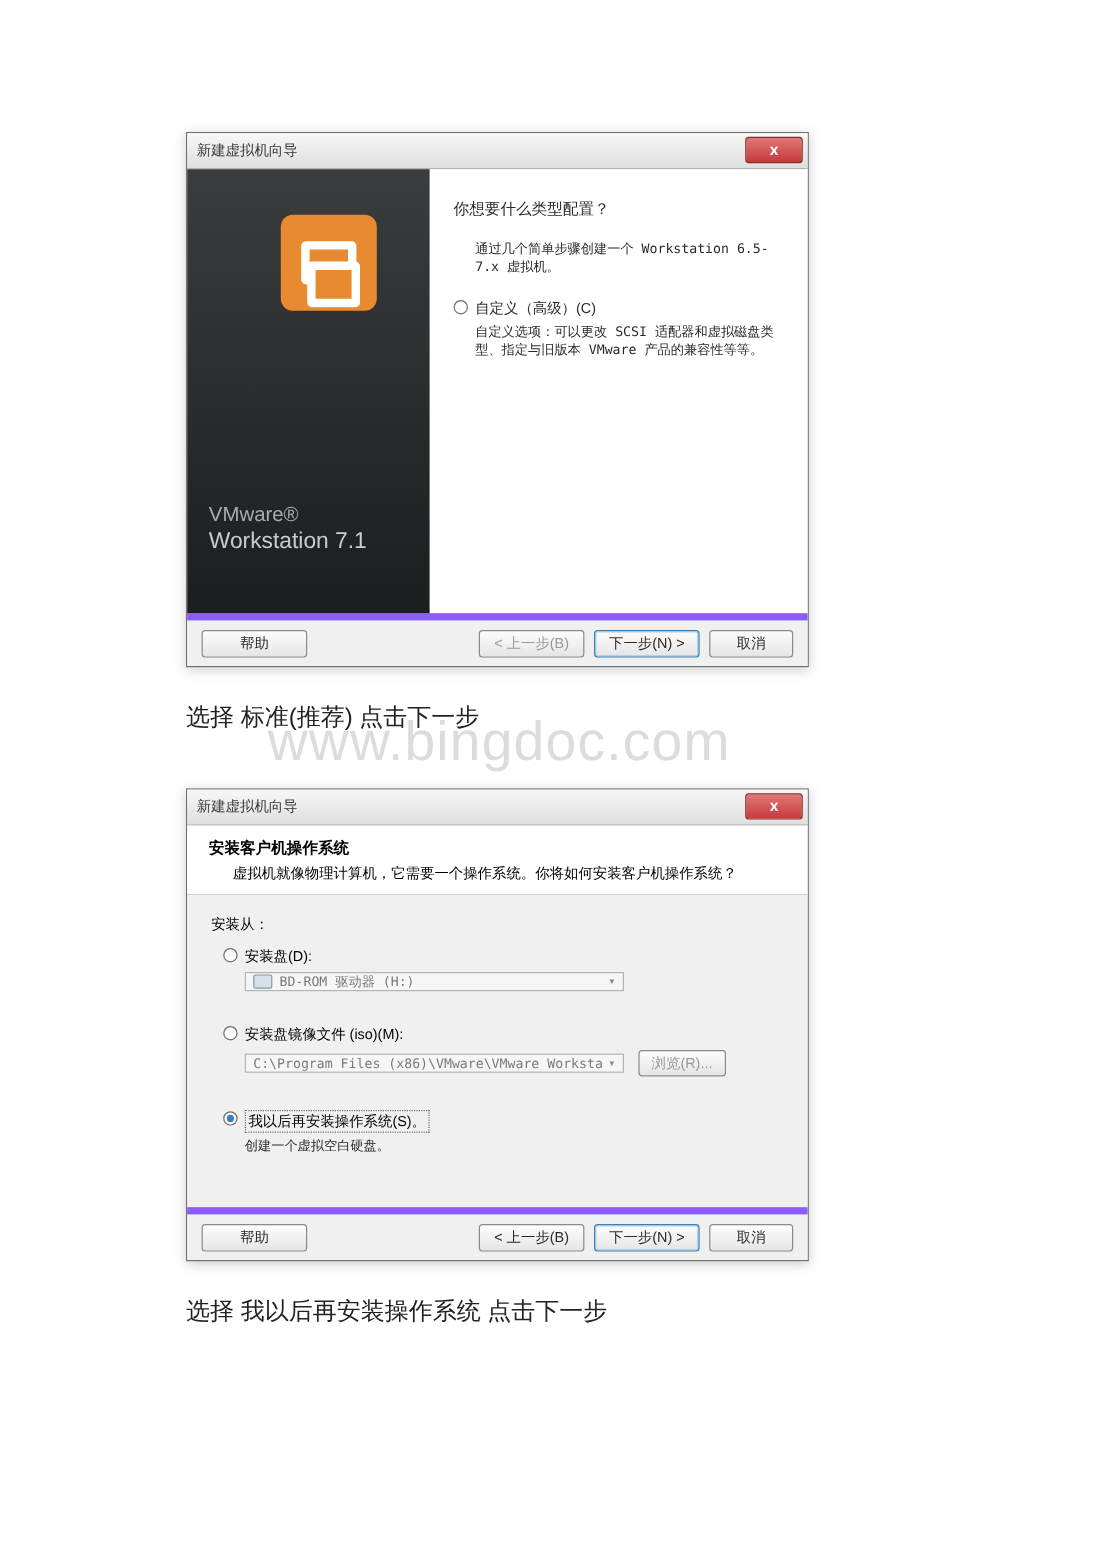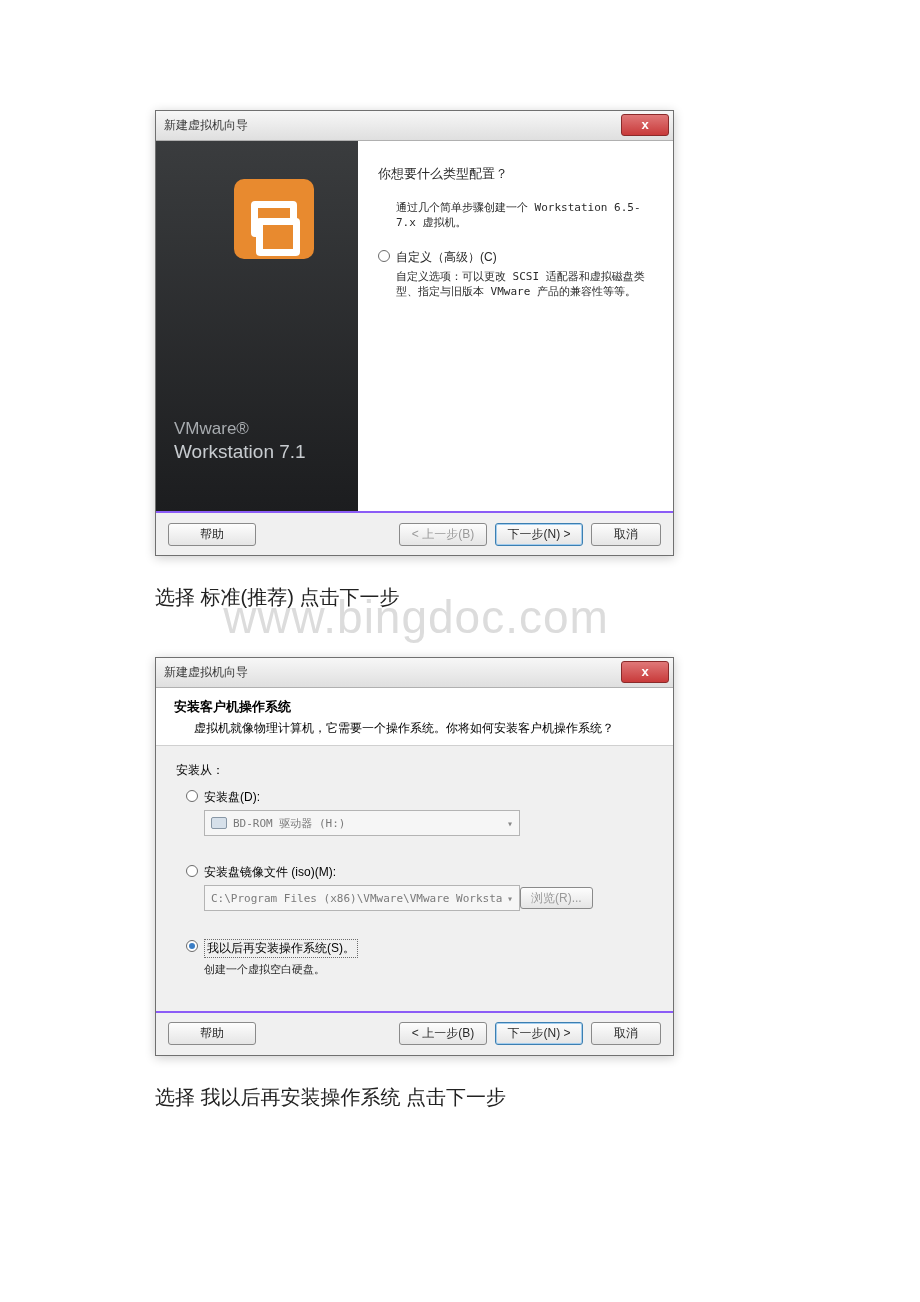--- a/index.html
+++ b/index.html
@@ -165,21 +165,21 @@
   }
   .opt-desc {
     font-size: 11px;
     line-height: 1.35;
     margin: 2px 0 18px 18px;
     font-family: "SimSun", monospace;
     color: #2a2a2a;
   }
   .btn-row {
     height: 44px;
-    border-top: 2px solid #8b5cf6;
+    border-top: 6px solid #8b5cf6;
     background: #f0f0f0;
     display: flex;
     align-items: center;
     padding: 0 12px;
     gap: 8px;
   }
   .btn {
     height: 23px;
     min-width: 88px;
     font-size: 12px;
@@ -215,21 +215,21 @@
     background: #f0f0f0;
     padding: 12px 20px 30px 20px;
     font-size: 12px;
     min-height: 260px;
   }
   .w2-label { margin: 4px 0 10px 0; }
   .sel {
     display: flex;
     align-items: center;
     width: 316px;
-    height: 26px;
+    height: 16px;
     border: 1px solid #b4b4b4;
     background: #f6f6f6;
     color: #7a7a7a;
     font-size: 11px;
     padding: 0 6px;
     margin-left: 28px;
     position: relative;
     font-family: "SimSun", monospace;
   }
   .sel .chev {
@@ -242,21 +242,21 @@
     width: 16px; height: 12px;
     background: #d6e0ea;
     border: 1px solid #8897a6;
     border-radius: 2px;
     margin-right: 6px;
     flex-shrink: 0;
   }
   .browse-btn {
     height: 22px;
     min-width: 70px;
-    margin-left: 0;
+    margin-left: 12px;
     color: #9a9a9a;
   }
   .input-row { display:flex; align-items:center; margin-left:0;}
   .caption {
     font-size: 20px;
     margin: 28px 0 0 0;
     color: #222;
   }
   .gap { height: 46px; }
 </style>

